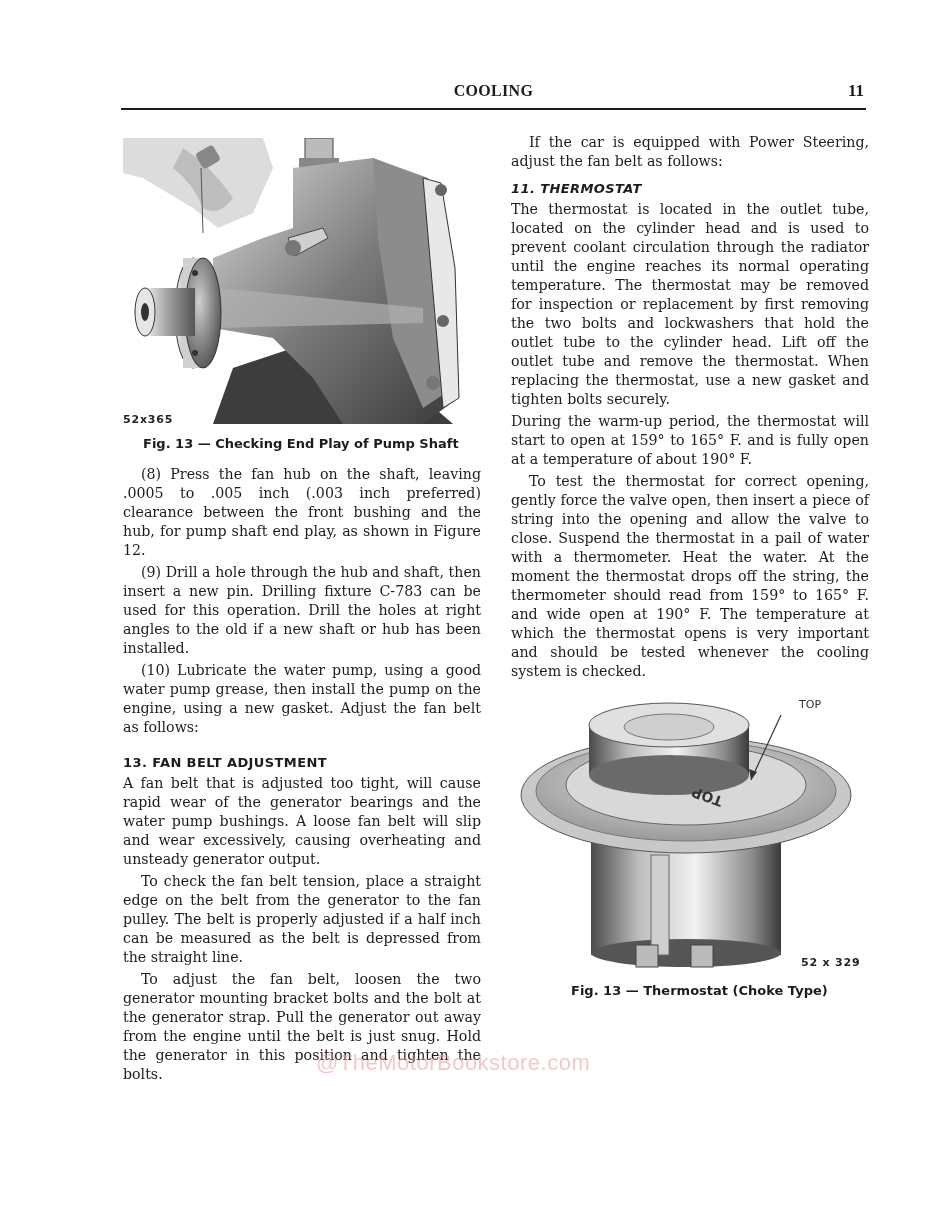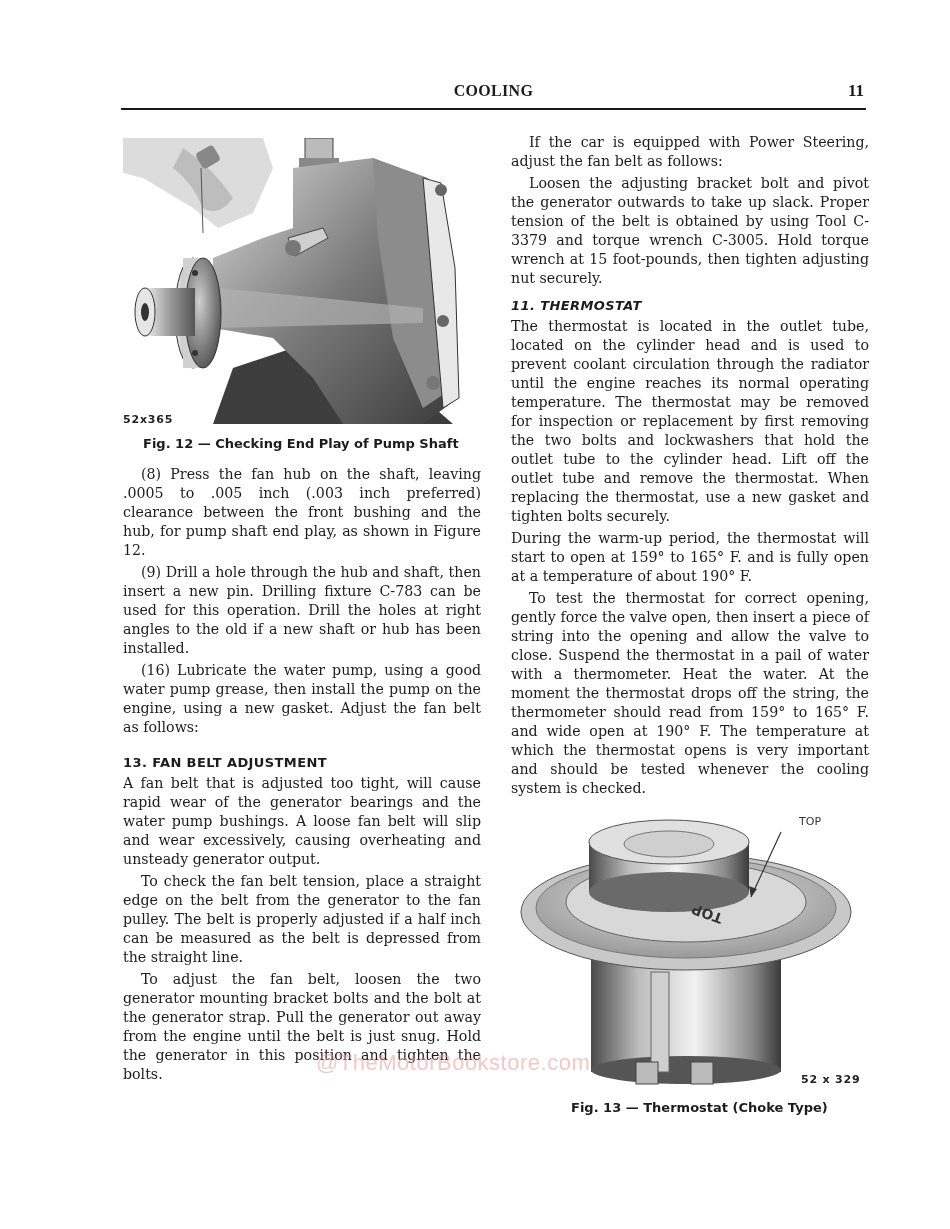--- a/index.html
+++ b/index.html
@@ -111,35 +111,34 @@
       <ellipse cx="80" cy="175" rx="18" ry="55" fill="url(#g3)" stroke="#333"></ellipse>
       <circle cx="72" cy="135" r="3" fill="#333"></circle>
         <circle cx="72" cy="215" r="3" fill="#333"></circle>
 
       <rect x="22" y="150" width="50" height="48" fill="url(#g2)"></rect>
       <ellipse cx="22" cy="174" rx="10" ry="24" fill="#e6e6e6" stroke="#333"></ellipse>
       <ellipse cx="22" cy="174" rx="4" ry="9" fill="#333"></ellipse>
     </svg>
     <div class="fignum" style="left:0; top:272px;">52x365</div>
   </div>
-  <div class="caption">Fig. 12 — Checking End Play of Pump Shaft</div>
+  <div class="caption">Fig. 13 — Checking End Play of Pump Shaft</div>
 
   <p class="ind">(8) Press the fan hub on the shaft, leaving .0005 to .005 inch (.003 inch preferred) clearance between the front bushing and the hub, for pump shaft end play, as shown in Figure 12.</p>
   <p class="ind">(9) Drill a hole through the hub and shaft, then insert a new pin. Drilling fixture C-783 can be used for this operation. Drill the holes at right angles to the old if a new shaft or hub has been installed.</p>
-  <p class="ind">(16) Lubricate the water pump, using a good water pump grease, then install the pump on the engine, using a new gasket. Adjust the fan belt as follows:</p>
+  <p class="ind">(10) Lubricate the water pump, using a good water pump grease, then install the pump on the engine, using a new gasket. Adjust the fan belt as follows:</p>
 
   <h3 style="margin-top:16px;">13. FAN BELT ADJUSTMENT</h3>
   <p>A fan belt that is adjusted too tight, will cause rapid wear of the generator bearings and the water pump bushings. A loose fan belt will slip and wear excessively, causing overheating and unsteady generator output.</p>
   <p class="ind">To check the fan belt tension, place a straight edge on the belt from the generator to the fan pulley. The belt is properly adjusted if a half inch can be measured as the belt is depressed from the straight line.</p>
   <p class="ind">To adjust the fan belt, loosen the two generator mounting bracket bolts and the bolt at the generator strap. Pull the generator out away from the engine until the belt is just snug. Hold the generator in this position and tighten the bolts.</p>
 </div>
 
 <div class="col right">
   <p class="ind">If the car is equipped with Power Steering, adjust the fan belt as follows:</p>
-  <p class="ind">Loosen the adjusting bracket bolt and pivot the generator outwards to take up slack. Proper tension of the belt is obtained by using Tool C-3379 and torque wrench C-3005. Hold torque wrench at 15 foot-pounds, then tighten adjusting nut securely.</p>
 
   <h3 class="first">11. THERMOSTAT</h3>
   <p>The thermostat is located in the outlet tube, located on the cylinder head and is used to prevent coolant circulation through the radiator until the engine reaches its normal operating temperature. The thermostat may be removed for inspection or replacement by first removing the two bolts and lockwashers that hold the outlet tube to the cylinder head. Lift off the outlet tube and remove the thermostat. When replacing the thermostat, use a new gasket and tighten bolts securely.</p>
 
   <p>During the warm-up period, the thermostat will start to open at 159° to 165° F. and is fully open at a temperature of about 190° F.</p>
   <p class="ind">To test the thermostat for correct opening, gently force the valve open, then insert a piece of string into the opening and allow the valve to close. Suspend the thermostat in a pail of water with a thermometer. Heat the water. At the moment the thermostat drops off the string, the thermometer should read from 159° to 165° F. and wide open at 190° F. The temperature at which the thermostat opens is very important and should be tested whenever the cooling system is checked.</p>
 
   <div class="figure fig13">
     <svg width="350" height="280" viewBox="0 0 350 280">
       <defs>

